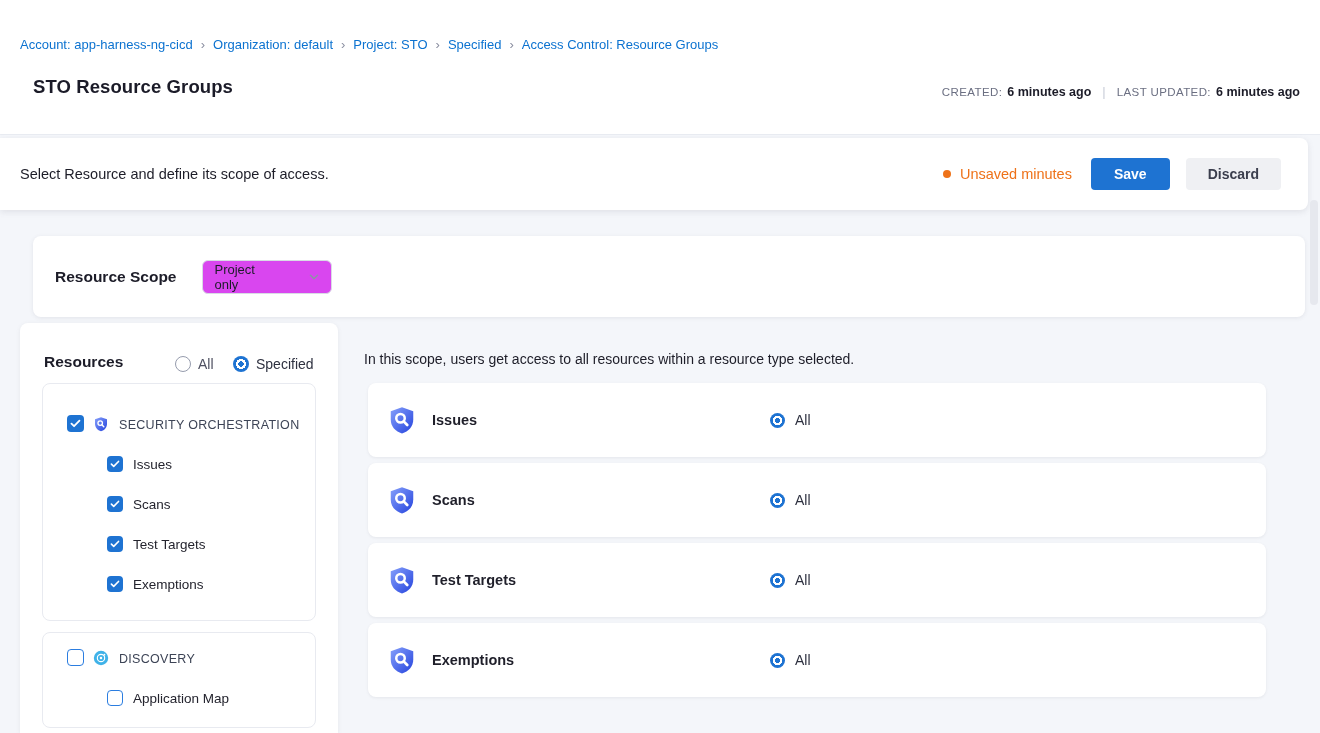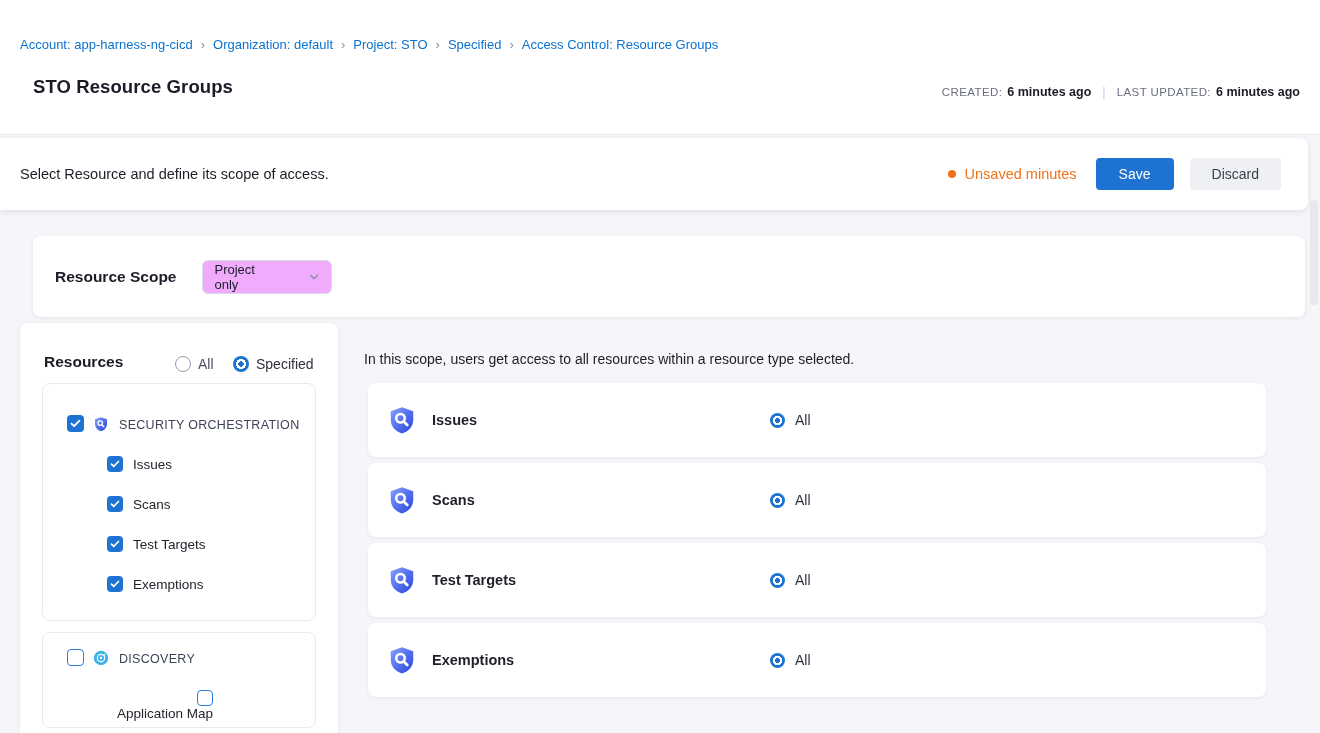--- a/index.html
+++ b/index.html
@@ -37,38 +37,38 @@
     position:absolute; top:138px; left:0; width:1308px; height:72px;
     background:#ffffff; border-radius:0 8px 8px 0;
     box-shadow:0 2px 6px rgba(96,97,112,0.14);
     display:flex; align-items:center;
   }
   .toolbar-desc { margin-left:20px; font-size:14.5px; color:#1d1d28; }
   .toolbar-right { position:absolute; right:27px; display:flex; align-items:center; }
   .unsaved-dot { width:8px; height:8px; border-radius:50%; background:#ee7219; margin-right:9px; }
   .unsaved-text { color:#ee7219; font-size:14.5px; margin-right:19px; }
   .btn { height:32px; border:none; border-radius:4px; font-family:inherit;
-         font-size:14px; font-weight:400; cursor:pointer; }
+         font-size:14px; font-weight:700; cursor:pointer; }
   .btn-save { background:#1e73d2; color:#ffffff; padding:0 23px; margin-right:16px; }
   .btn-discard { background:#eff0f3; color:#3b3e4d; padding:8px 22px; }
   
   .scrollbar-thumb {
     position:absolute; right:2px; top:200px; width:8px; height:105px;
     background:#e6e8ee; border-radius:4px;
   }
   
   .scope-card {
     position:absolute; top:236px; left:33px; width:1272px; height:81px;
     background:#ffffff; border-radius:8px;
     box-shadow:0 1px 4px rgba(96,97,112,0.12);
     display:flex; align-items:center;
   }
   .scope-label { margin-left:22px; font-size:15.5px; font-weight:700; color:#1c1c28; }
   .scope-select {
-    margin-left:26px; width:130px; height:34px; background:#f0abfc;
+    margin-left:26px; width:130px; height:34px; background:#d946ef;
     border:1px solid #d9dbe5; border-radius:6px;
     display:flex; align-items:center; justify-content:space-between;
     padding:0 11px; cursor:pointer;gap:36px;
   }
   .scope-select-value { font-size:13px; color:#1c1c28; }
   
   .resources-panel {
     position:absolute; top:323px; left:20px; width:318px; height:410px;
     background:#ffffff; border-radius:8px 8px 0 0;
     box-shadow:0 1px 4px rgba(96,97,112,0.10);
@@ -240,21 +240,21 @@
       <span class="tree-icon">
         <svg viewBox="0 0 20 20" width="16" height="16">
           <circle cx="10" cy="10" r="9" fill="#3fb2e8"></circle>
           <circle cx="10" cy="10" r="4.6" fill="none" stroke="#fff" stroke-width="1.4"></circle>
           <circle cx="10" cy="10" r="1.6" fill="#fff"></circle>
           <circle cx="14.3" cy="5.9" r="1.1" fill="#fff"></circle>
         </svg>
       </span>
       <span class="tree-parent-label">DISCOVERY</span>
     </div>
-    <div class="tree-row" style="left:64px; top:57px;flex-direction:column;">
+    <div class="tree-row" style="left:64px; top:57px;">
       <span class="checkbox child unchecked"></span>
       <span class="tree-child-label">Application Map</span>
     </div>
   </div>
 </div>
 
 <div class="main-desc">In this scope, users get access to all resources within a resource type selected.</div>
 
 <div class="resource-cards">
 

